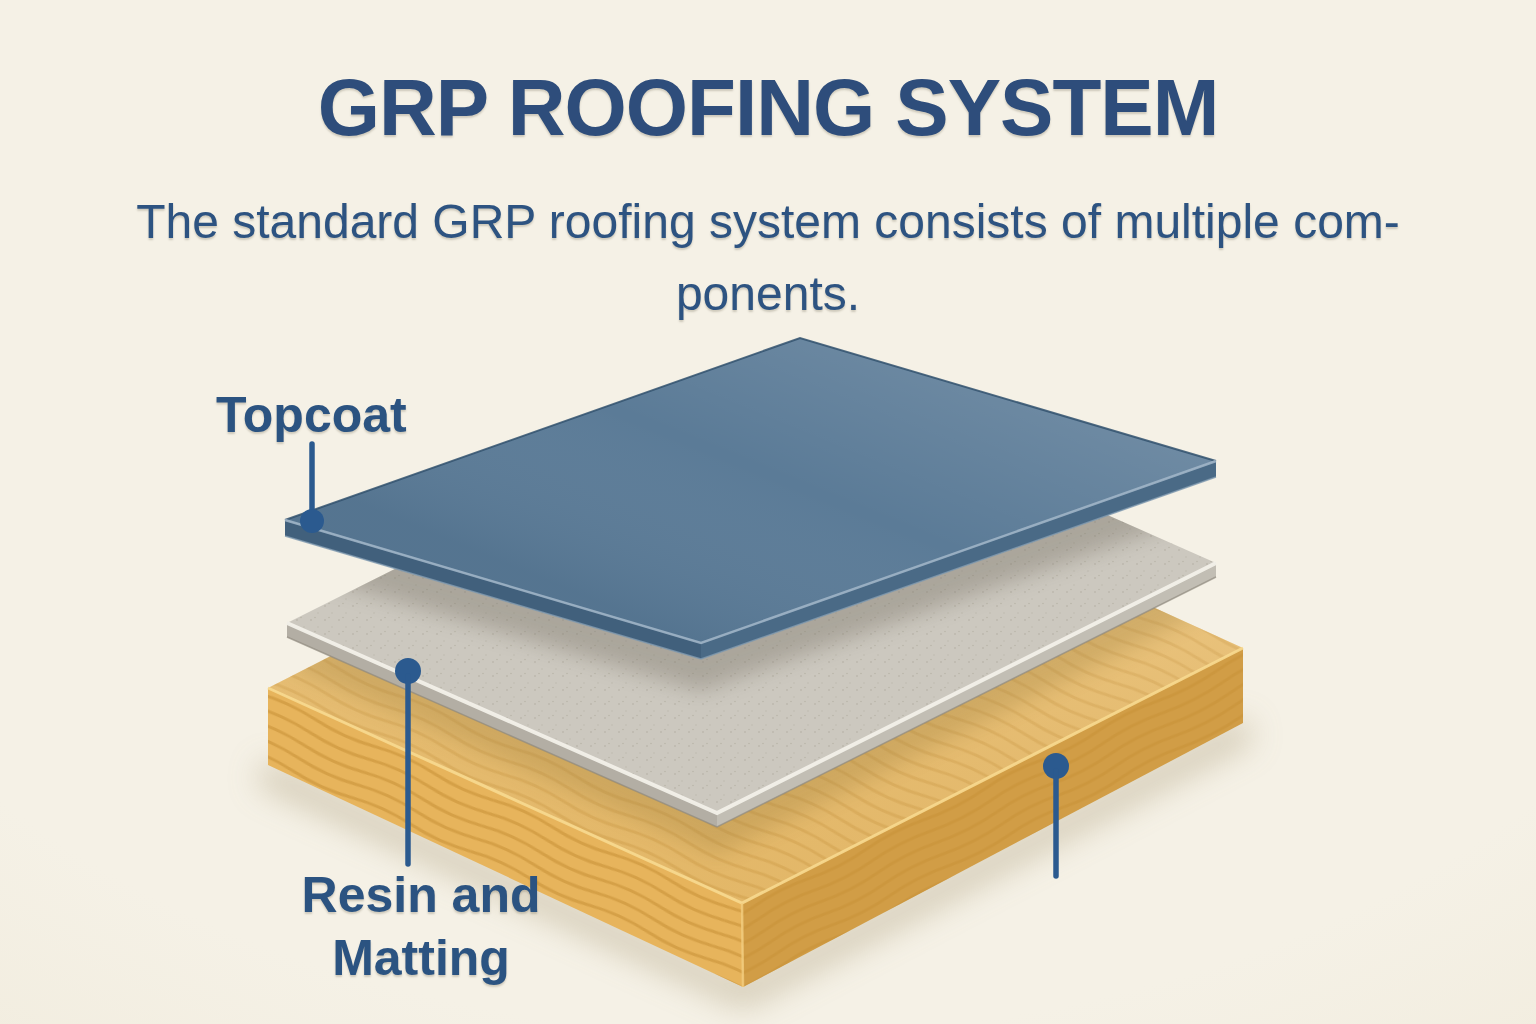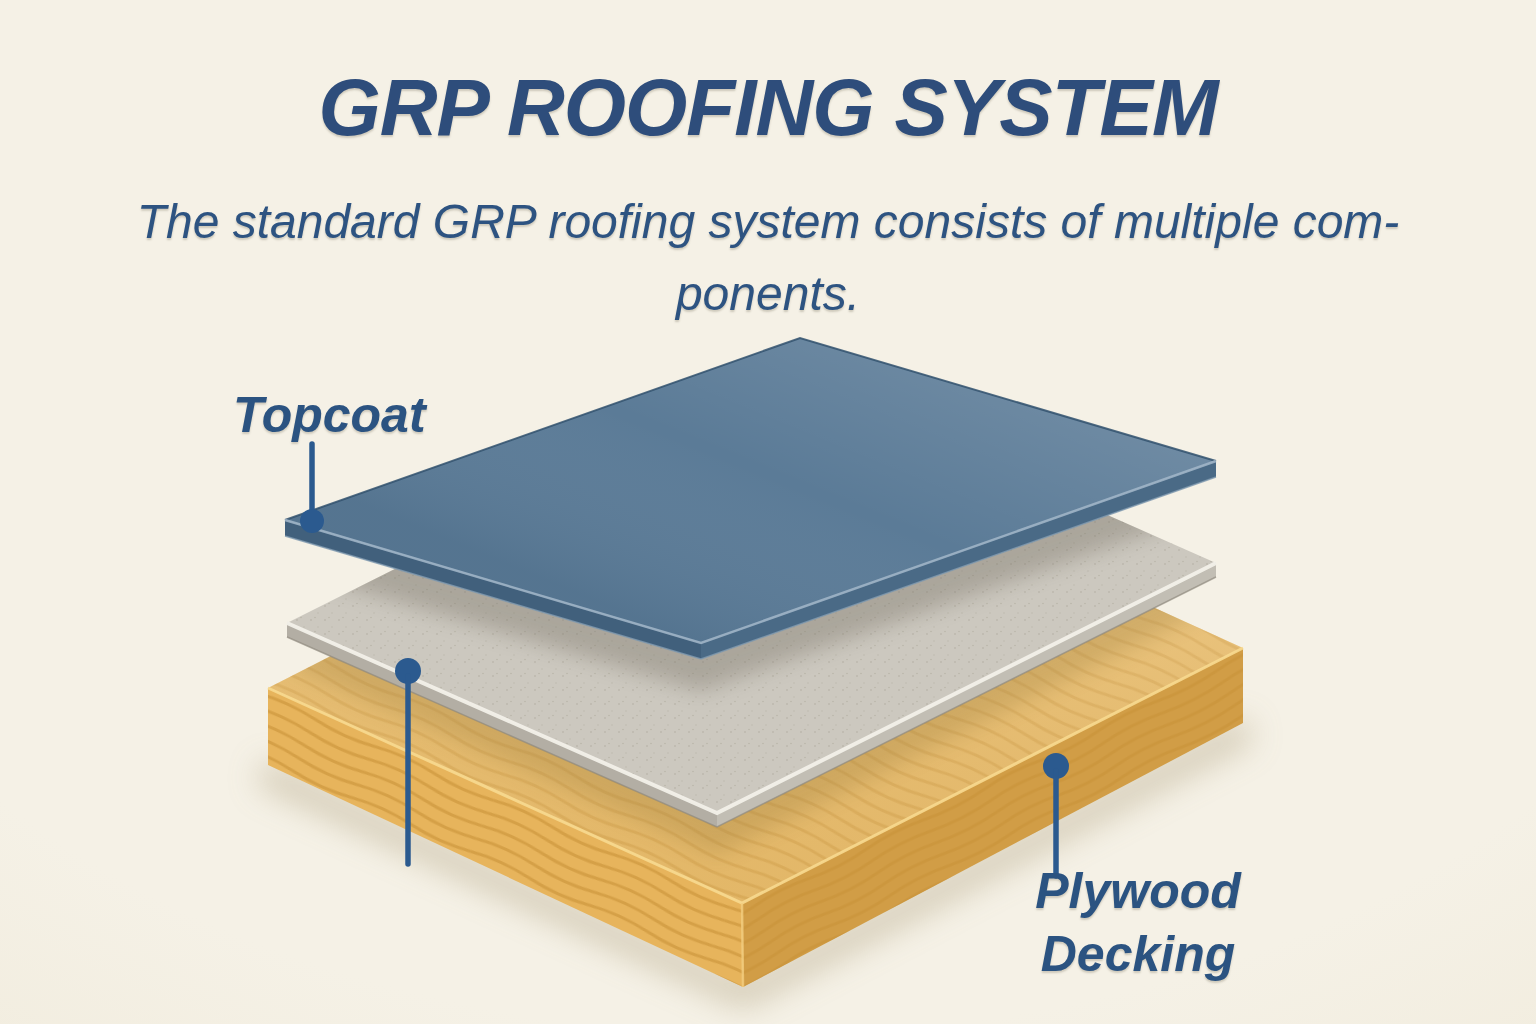--- a/index.html
+++ b/index.html
@@ -25,38 +25,38 @@
     --shadow:#c3b89d;
   }
   *{margin:0;padding:0;box-sizing:border-box;}
   html,body{width:1536px;height:1024px;overflow:hidden;}
   body{
     font-family:"Liberation Sans","DejaVu Sans",sans-serif;
     background:radial-gradient(120% 120% at 50% 35%,
       var(--background) 55%, #efe9d9 85%, var(--background-edge) 100%);
     position:relative;
   }
-  .stage{position:absolute;inset:0;font-style:italic;}
+  .stage{position:absolute;inset:0;}
   svg.diagram{position:absolute;inset:0;display:block;}
 
   .txt{position:absolute;color:var(--label-text);
        text-shadow:0 2px 2px rgba(92,84,58,0.25);}
   .title{
     left:768px;top:62px;transform:translateX(-50%);
     width:1400px;text-align:center;
     font-size:80px;font-weight:700;letter-spacing:-1px;
     color:var(--title-text);white-space:nowrap;
   }
   .subtitle{
     left:768px;top:186px;transform:translateX(-50%);
     width:1420px;text-align:center;
     font-size:48px;font-weight:500;line-height:1.5;
     color:var(--subtitle-text);white-space:pre-line;
   }
-  .layer-label{font-size:50px;font-weight:700;line-height:1.26;margin-left:17px;}
+  .layer-label{font-size:50px;font-weight:700;line-height:1.26;}
   .label-topcoat{left:216px;top:384px;}
   .label-resin{left:421px;top:864px;transform:translateX(-50%);
                text-align:center;white-space:pre-line;}
   .label-plywood{left:1121px;top:860px;transform:translateX(-50%);
                  text-align:center;white-space:pre-line;}
 
   
   .wood-top{fill:var(--plywood-top);}
   .wood-front{fill:var(--plywood-front);}
   .wood-side{fill:var(--plywood-side);}
@@ -159,16 +159,16 @@
       <circle class="leader-dot" cx="1056" cy="766" r="13"></circle>
       <line class="leader-line" x1="1056" y1="771" x2="1056" y2="876"></line>
     </g>
   </svg>
 
   <div class="txt title">GRP ROOFING SYSTEM</div>
   <div class="txt subtitle">The standard GRP roofing system consists of multiple com-
 ponents.</div>
 
   <div class="txt layer-label label-topcoat">Topcoat</div>
-  <div class="txt layer-label label-plywood">Plywood
-Decking</div>
+  <div class="txt layer-label label-resin">Resin and
+Matting</div>
 
 </div>
 
 </body></html>

